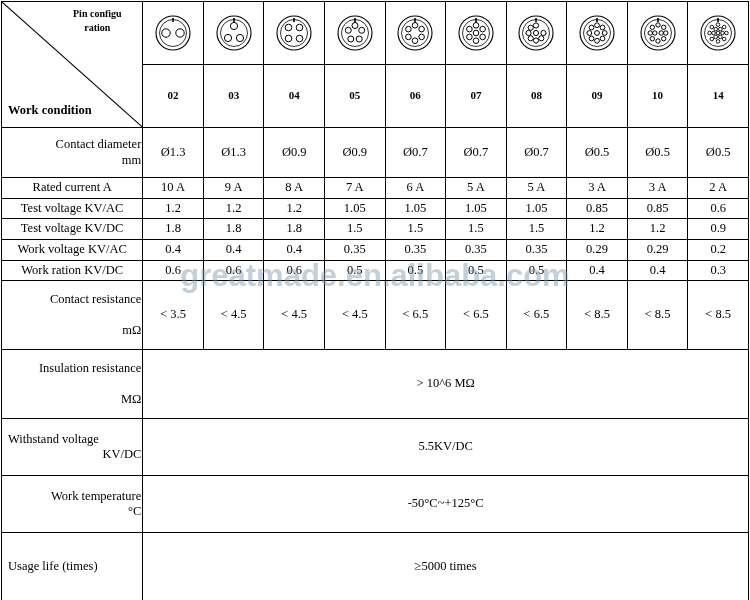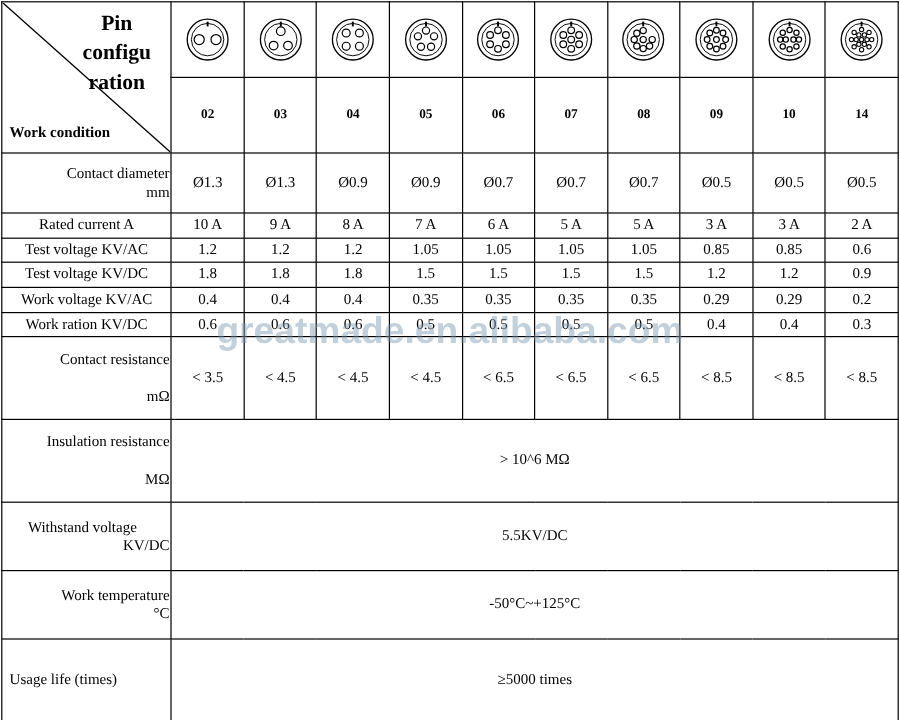--- a/index.html
+++ b/index.html
@@ -54,21 +54,21 @@
     height: 100%;
     pointer-events: none;
   }
   td.corner .pin-label {
     position: absolute;
     right: 8px;
     top: 5px;
     width: 74px;
     text-align: center;
     font-weight: bold;
-    font-size: 18px;
+    font-size: 10px;
     line-height: 1.35;
   }
   td.corner .work-label {
     position: absolute;
     left: 6px;
     bottom: 8px;
     font-weight: bold;
     font-size: 12.5px;
   }
   
@@ -89,21 +89,21 @@
   td.rowlabel.left {
     text-align: left;
     padding-left: 6px;
   }
   td.tall { height: 64px; }
   td.tall2 { height: 52px; }
   td.tall3 { height: 45px; }
   .two-line { display: block; text-align: right; }
   .spread {
     display: flex;
-    justify-content: center;
+    justify-content: flex-start;
     padding-right: 12px;
   }
   
   #watermark {
     position: absolute;
     left: 0;
     top: 258px;
     width: 750px;
     text-align: center;
     font-family: "Liberation Sans", sans-serif;

